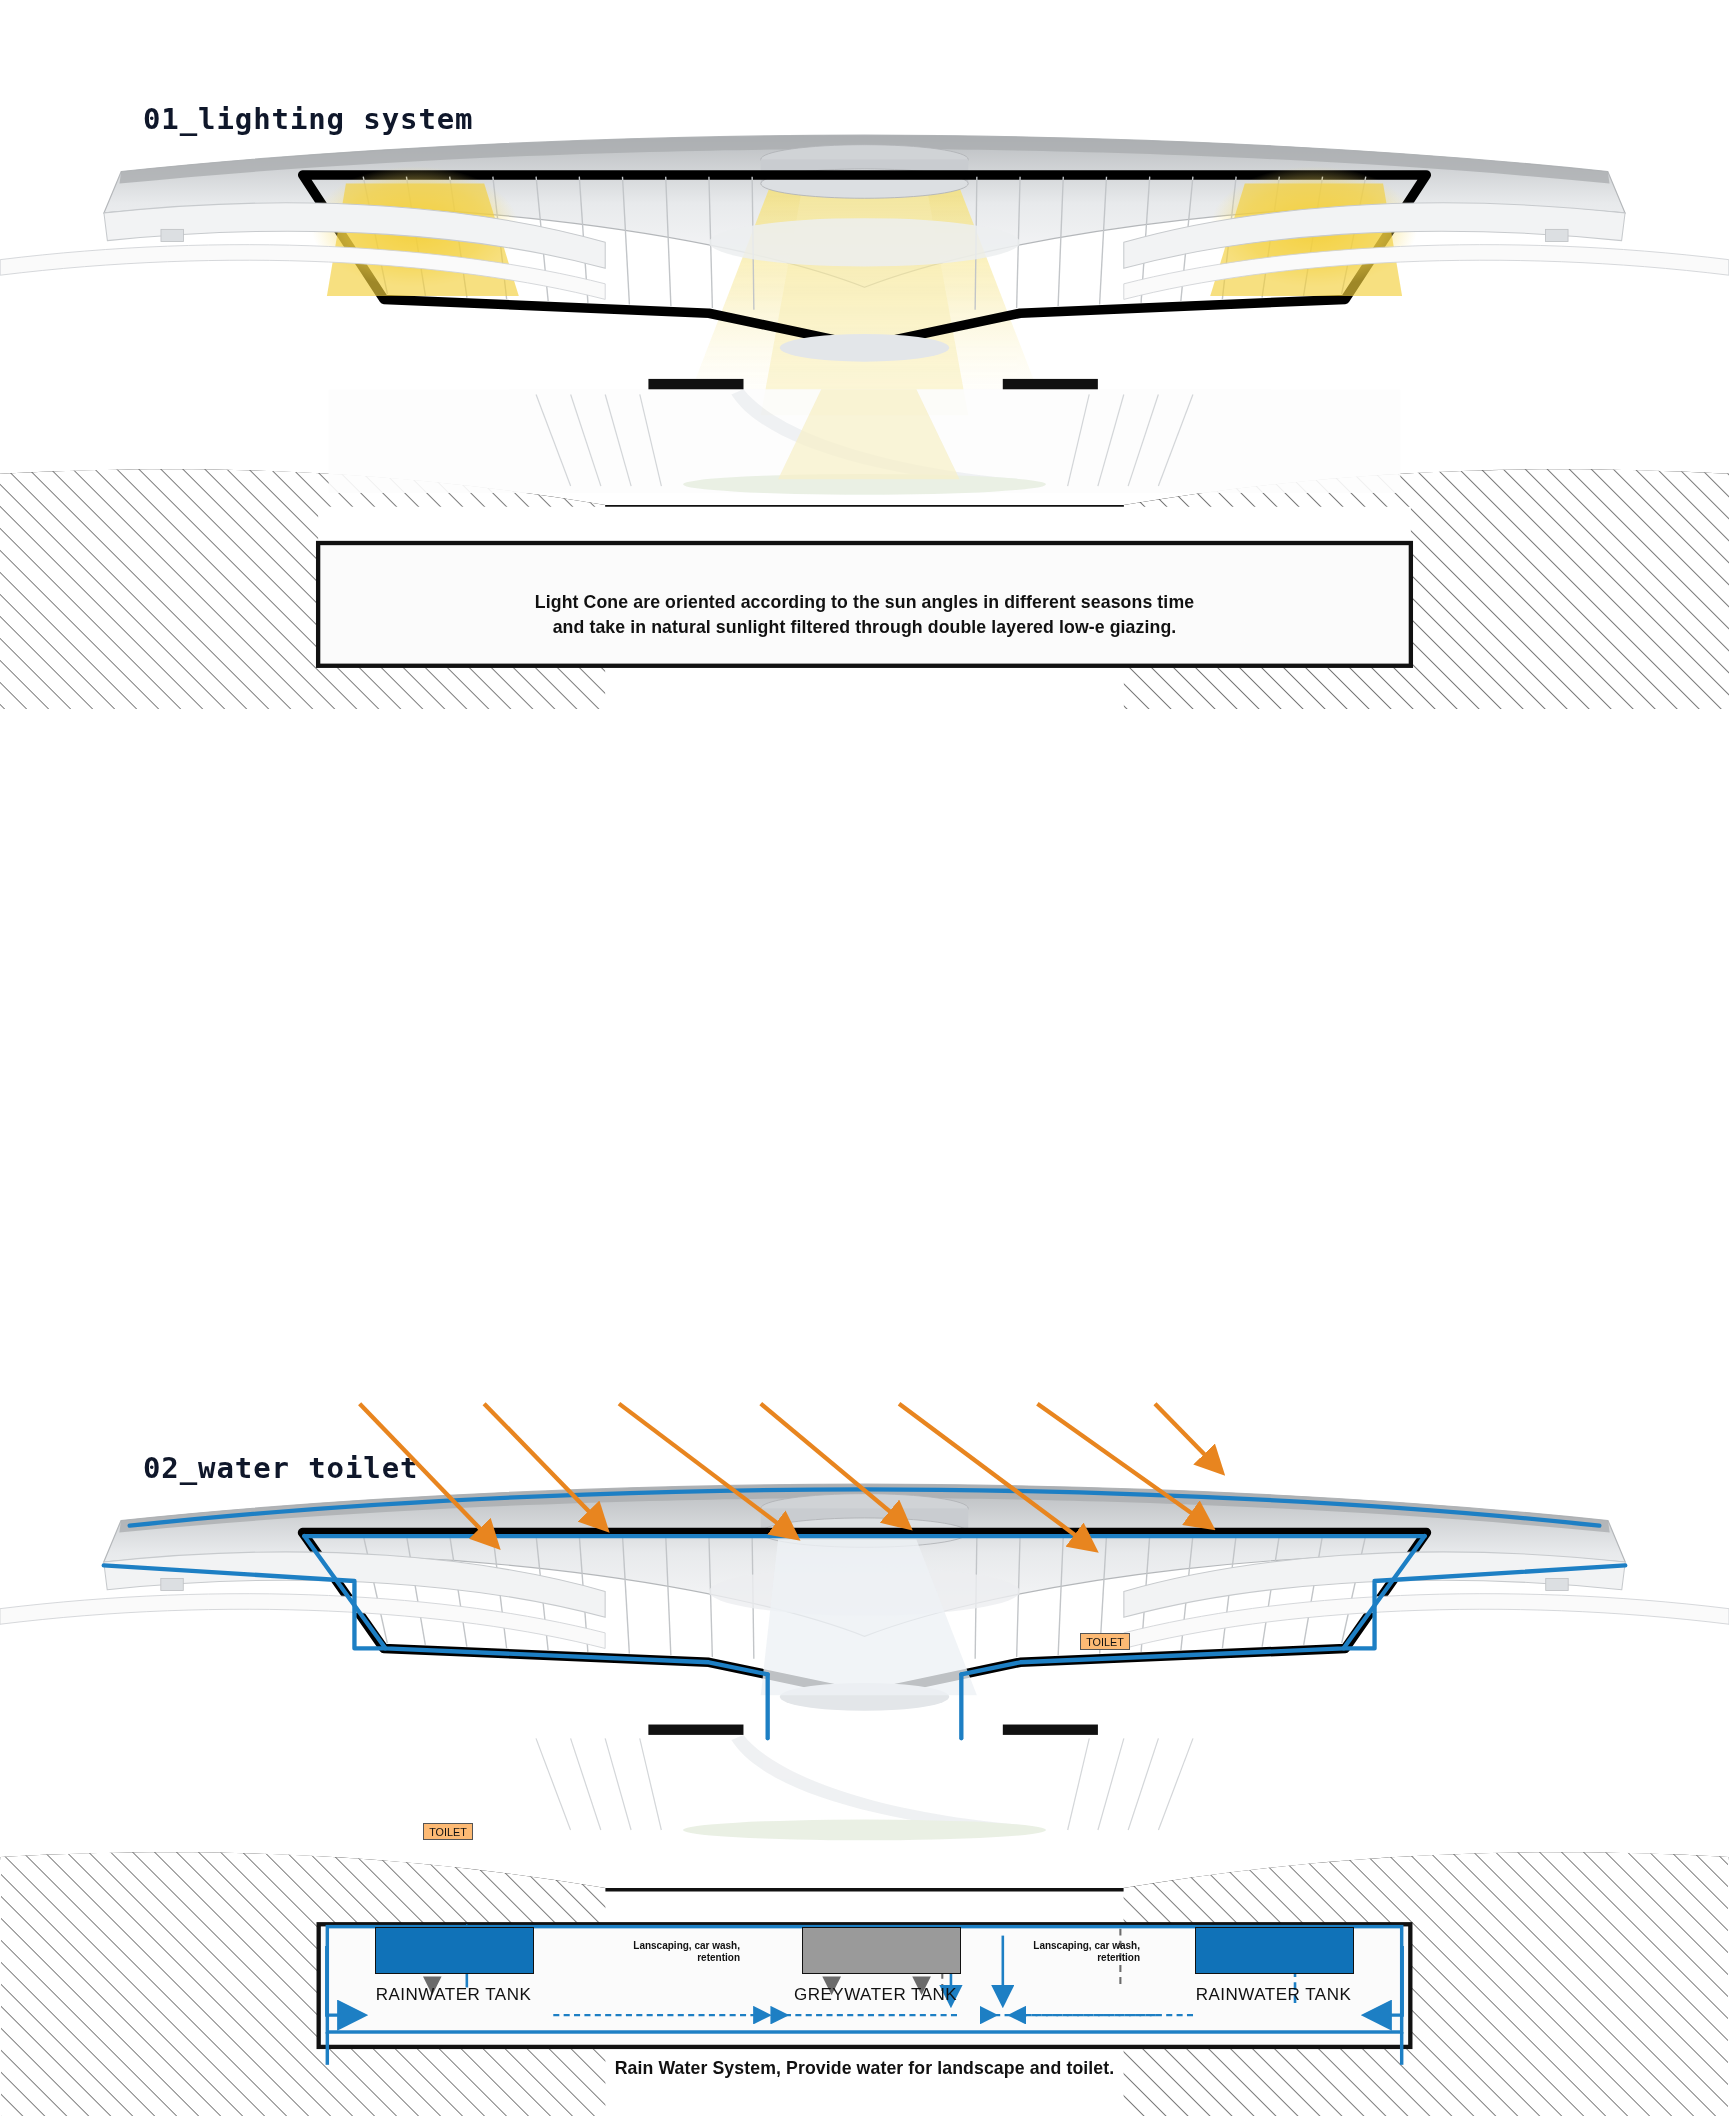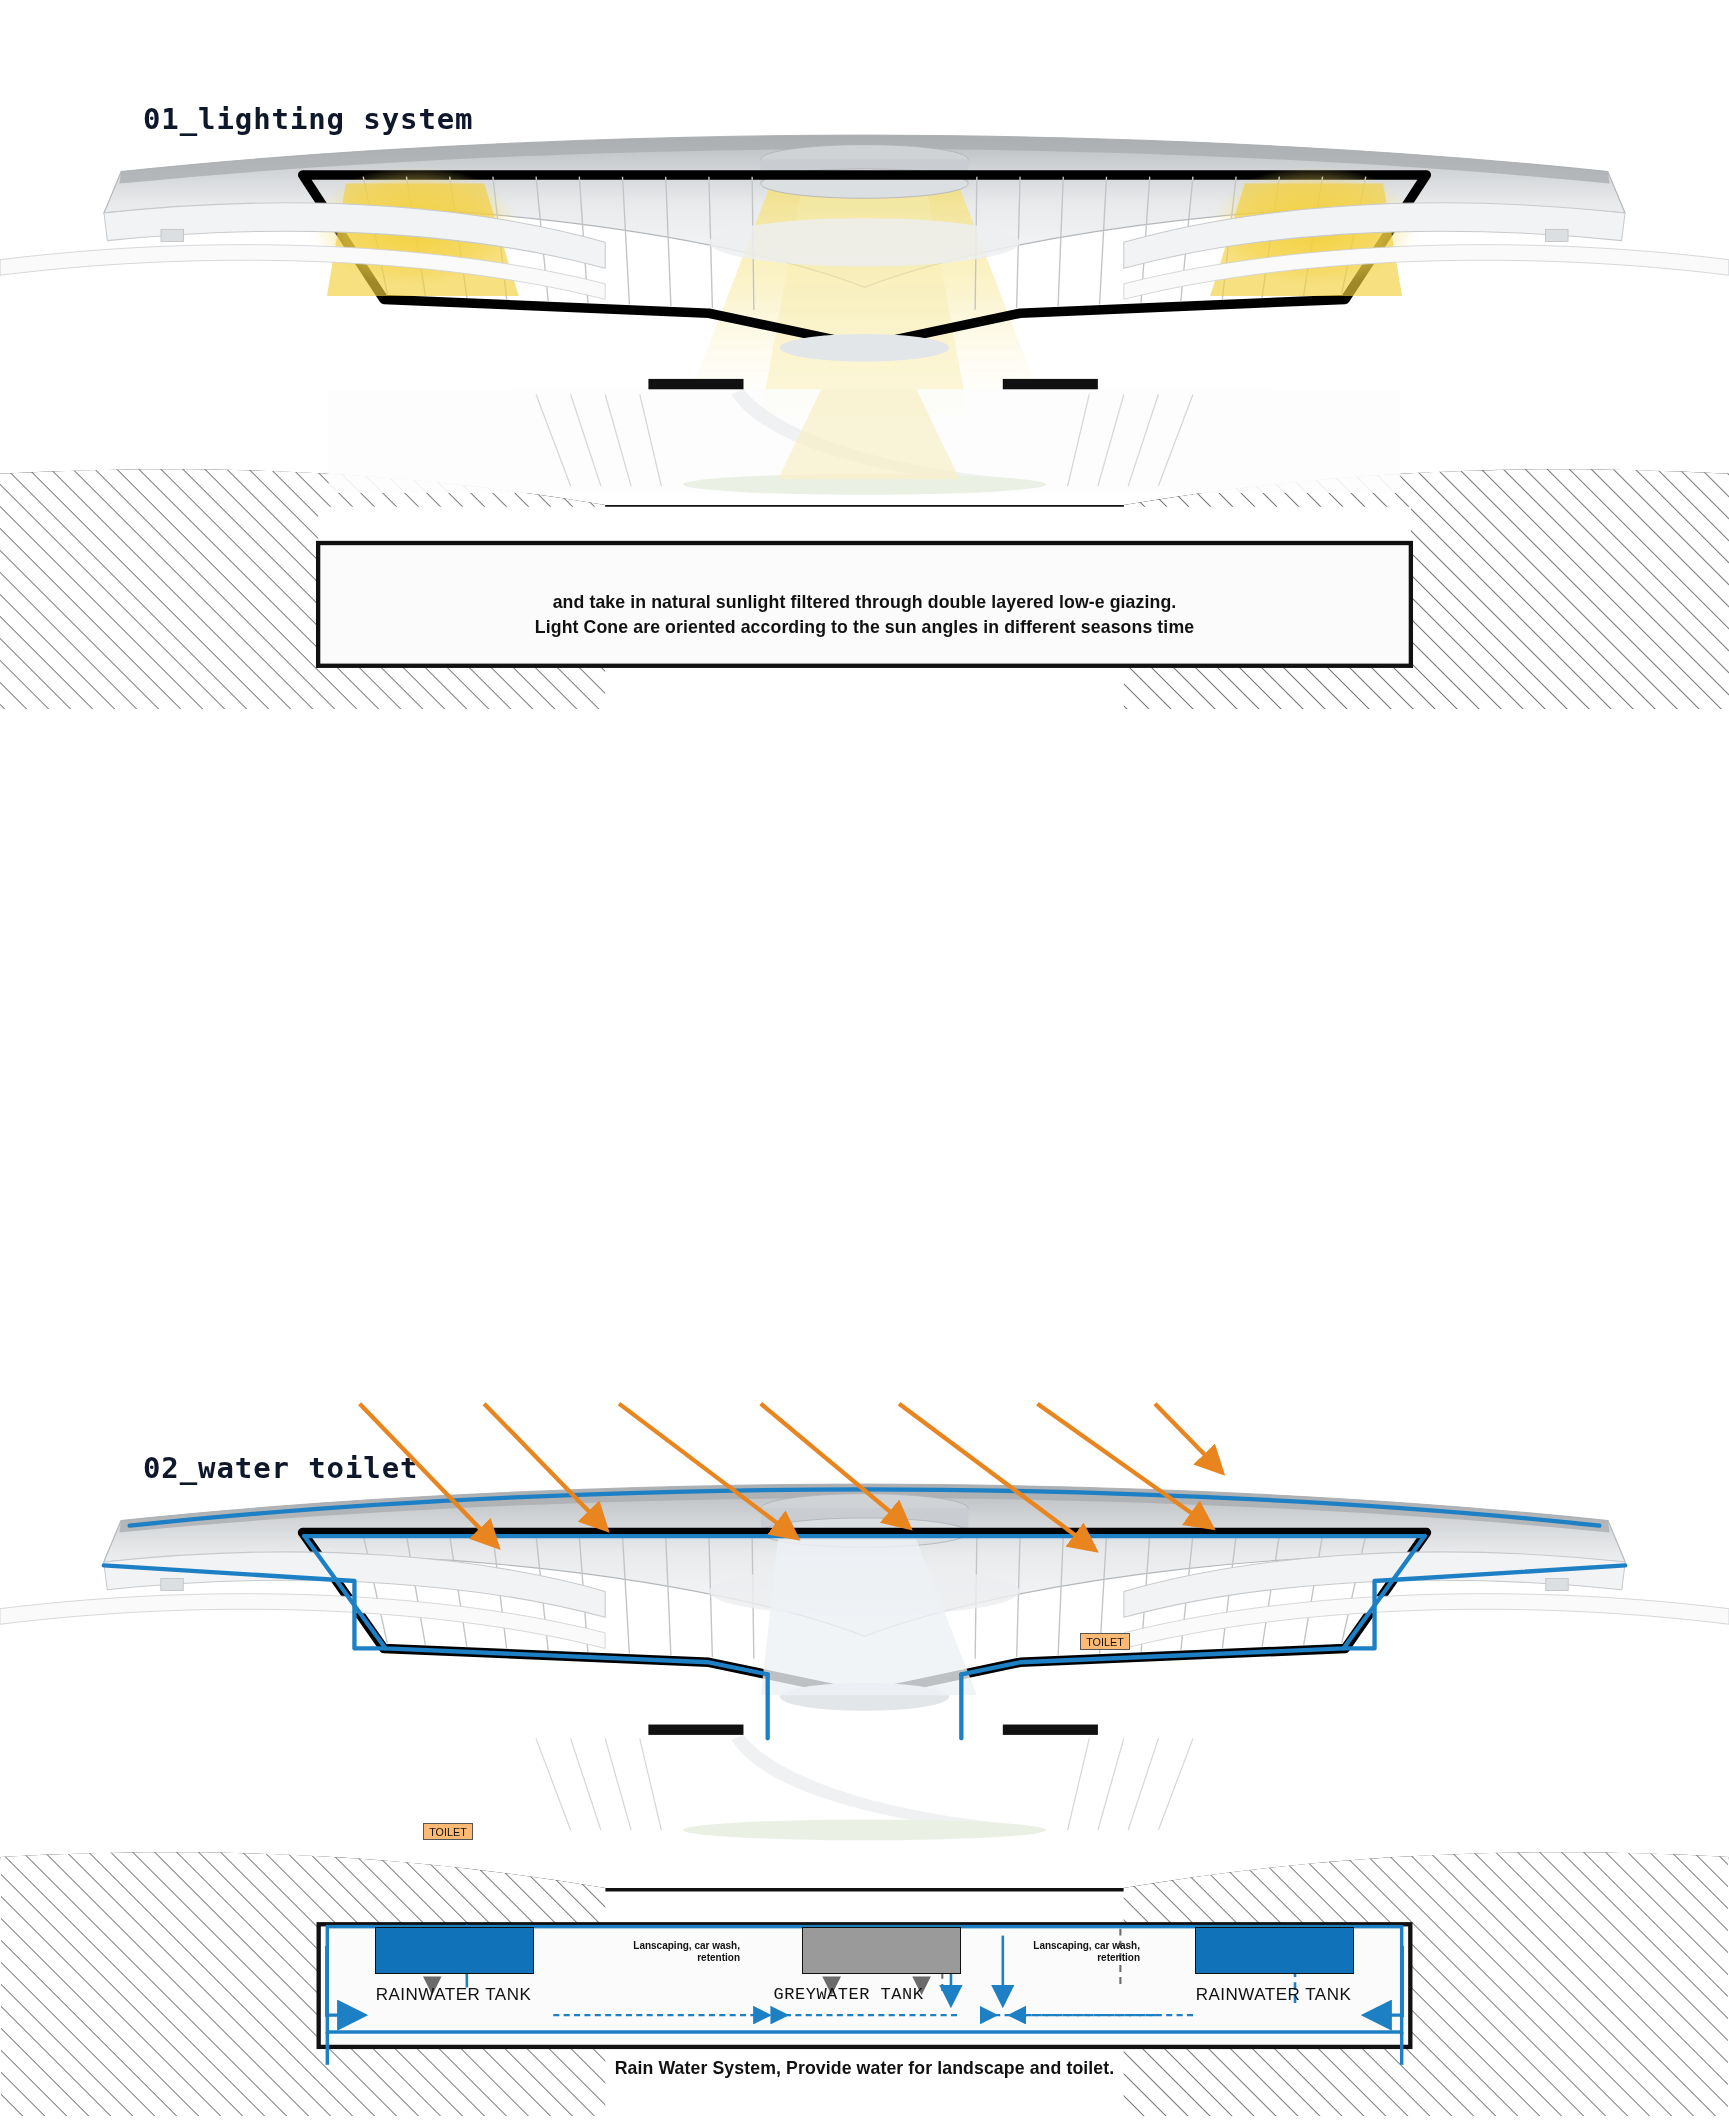--- a/index.html
+++ b/index.html
@@ -219,22 +219,22 @@
         </g>
         <path d="M860,300 C900,350 1020,390 1180,404 L1180,414 C1000,400 880,360 846,306 Z" fill="#eef0f2"></path>
         <ellipse cx="1000" cy="410" rx="210" ry="12" fill="#e8efe2"></ellipse>
         <path d="M950,300 L1060,300 L1110,404 L900,404 Z" fill="#f7efc4" opacity="0.75"></path>
       </g>
       <rect x="750" y="288" width="110" height="12" fill="#111"></rect>
       <rect x="1160" y="288" width="110" height="12" fill="#111"></rect>
     </svg>
 
     <div class="caption" id="caption-lighting">
+      <div>Light Cone are oriented according to the sun angles  in different seasons time</div>
       <div>and take in natural sunlight filtered through double layered low-e giazing.</div>
-      <div>Light Cone are oriented according to the sun angles  in different seasons time</div>
     </div>
   </div>
 
   <div class="section" id="section-water">
 
     <div class="section-title" id="title-water">02_water toilet</div>
 
     <div class="ground" style="top:1122px; height:285px;">
       <svg width="1729" height="285" viewBox="0 0 2000 330">
         <defs>
@@ -380,21 +380,21 @@
     </svg>
 
     <div class="tag" style="left:1080px; top:924px;">TOILET</div>
     <div class="tag" style="left:423px; top:1114px;">TOILET</div>
 
     <div class="tank tank-blue" style="left:375px; top:1218px; width:157px; height:45px;"></div>
     <div class="tank tank-grey" style="left:802px; top:1218px; width:157px; height:45px;"></div>
     <div class="tank tank-blue" style="left:1195px; top:1218px; width:157px; height:45px;"></div>
 
     <div class="lbl" style="left:375px; top:1276px; width:157px; text-align:center;">RAINWATER TANK</div>
-    <div class="lbl" style="left:761px; top:1276px; width:175px; text-align:center;font-family:Liberation Mono, monospace;">GREYWATER TANK</div>
+    <div class="lbl" style="left:794px; top:1276px; width:175px; text-align:left;">GREYWATER TANK</div>
     <div class="lbl" style="left:1195px; top:1276px; width:157px; text-align:center;">RAINWATER TANK</div>
 
     <div class="tiny" style="left:593px; top:1231px; width:147px;">
       <div>Lanscaping, car wash,</div>
       <div>retention</div>
     </div>
     <div class="tiny" style="left:993px; top:1231px; width:147px;">
       <div>Lanscaping, car wash,</div>
       <div>retention</div>
     </div>

